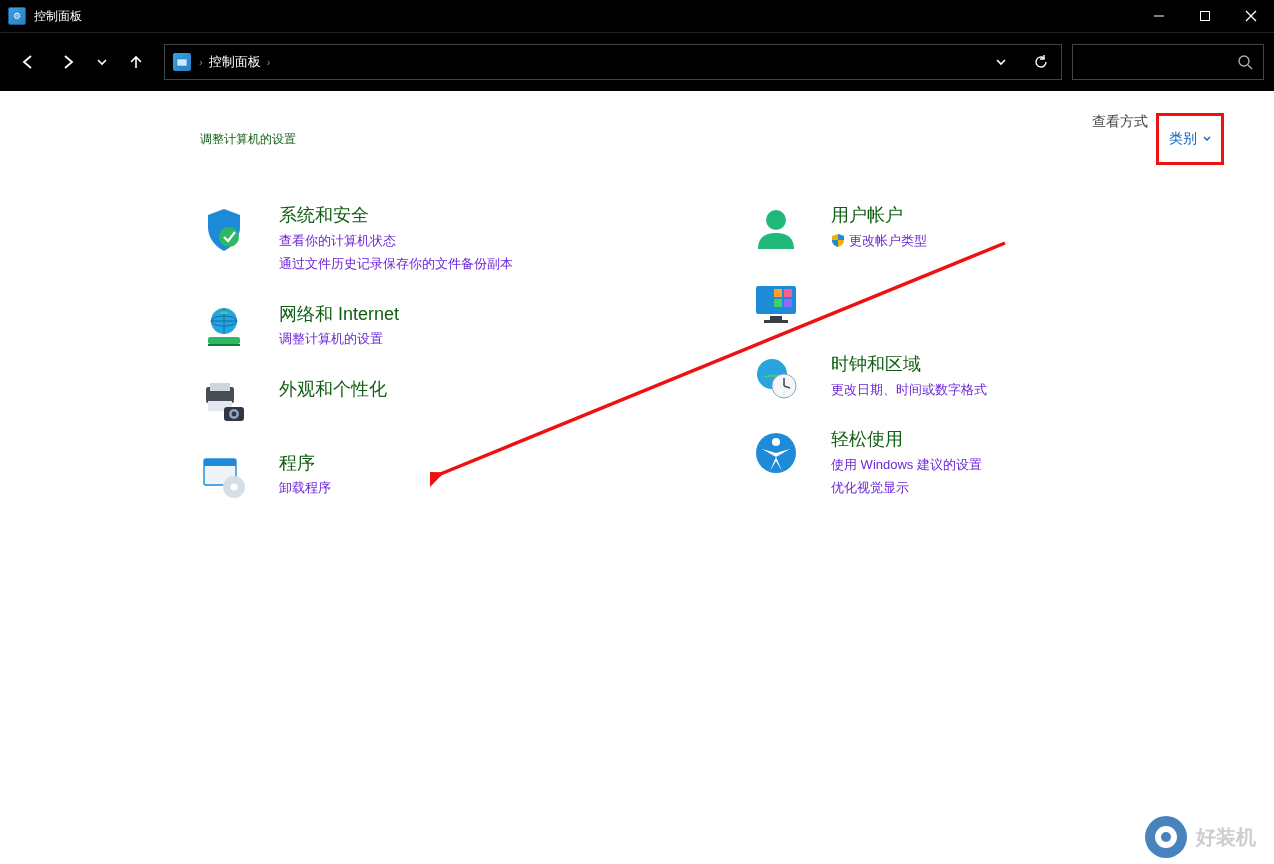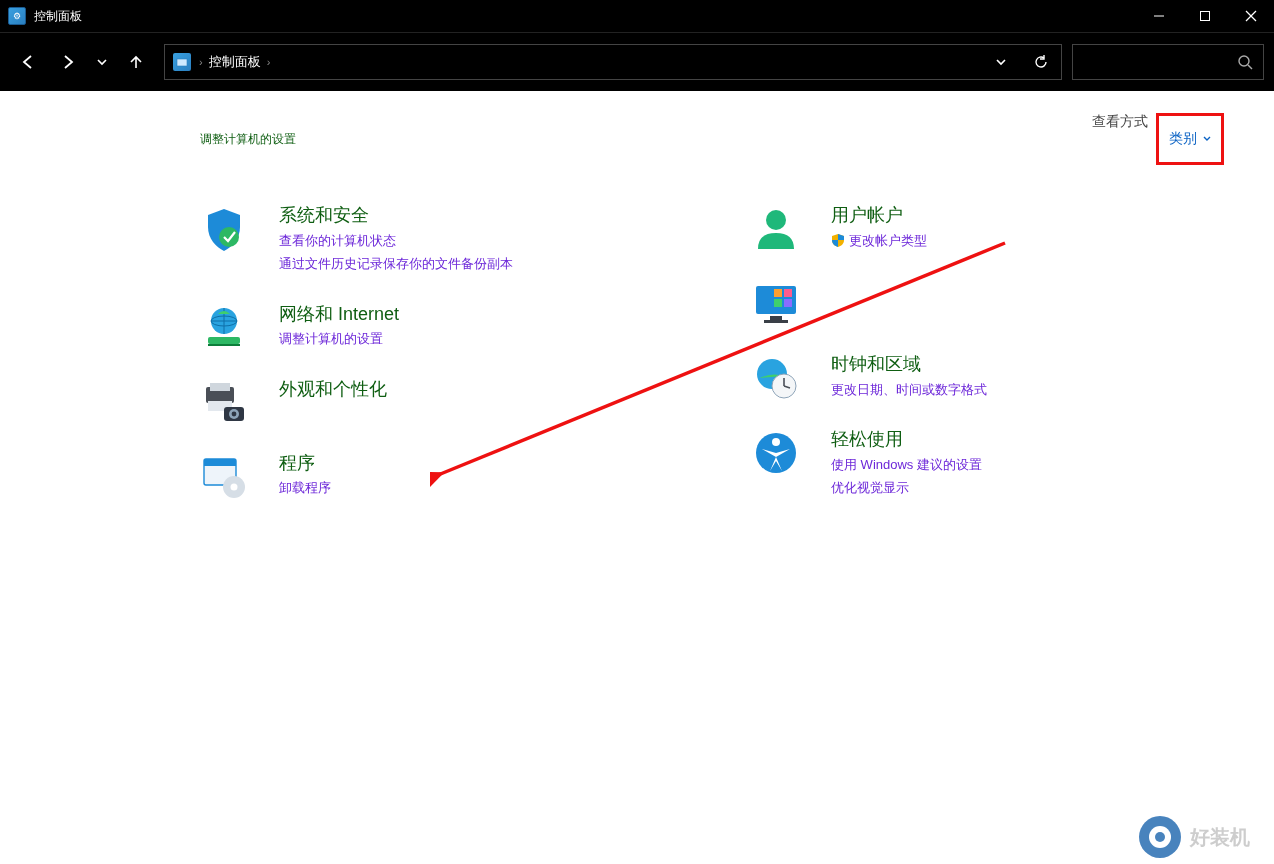--- a/index.html
+++ b/index.html
@@ -22,21 +22,21 @@
   .view-label{color:#444}
   .view-select{border:3px solid #e11;padding:14px 10px;color:#0a62c4;cursor:pointer;display:flex;align-items:center;gap:6px}
   .cols{display:flex;gap:80px}
   .col{flex:1}
   .item{display:flex;gap:31px;margin-bottom:26px}
   .icon48{width:48px;height:48px;flex-shrink:0;display:flex;align-items:center;justify-content:center}
   .item-title{font-size:18px;color:#0f5e12;margin-bottom:4px;line-height:1.2;cursor:pointer}
   .item-links .lnk{font-size:13px;color:#6d28d9;margin-bottom:4px;line-height:1.5;cursor:pointer;display:flex;align-items:center;gap:4px}
   .shield{display:inline-block;width:14px;height:14px}
   .arrow-annot{position:absolute;left:430px;top:148px;pointer-events:none}
-  .watermark{position:absolute;right:24px;bottom:6px;display:flex;align-items:center;gap:9px;opacity:.75}
+  .watermark{position:absolute;right:18px;bottom:6px;display:flex;align-items:center;gap:9px;opacity:.75}
   .wm-circle{width:42px;height:42px;border-radius:50%;background:#0b5aa8;display:flex;align-items:center;justify-content:center}
   .wm-inner{width:22px;height:22px;border-radius:50%;background:#fff;display:flex;align-items:center;justify-content:center}
   .wm-dot{width:10px;height:10px;border-radius:50%;background:#0b5aa8}
   .wm-text{font-size:20px;color:#bdbdbd;font-weight:bold}
   svg{display:block}
   .chev{font-size:11px;color:#888}
 </style>
 </head>
 <body>
 

